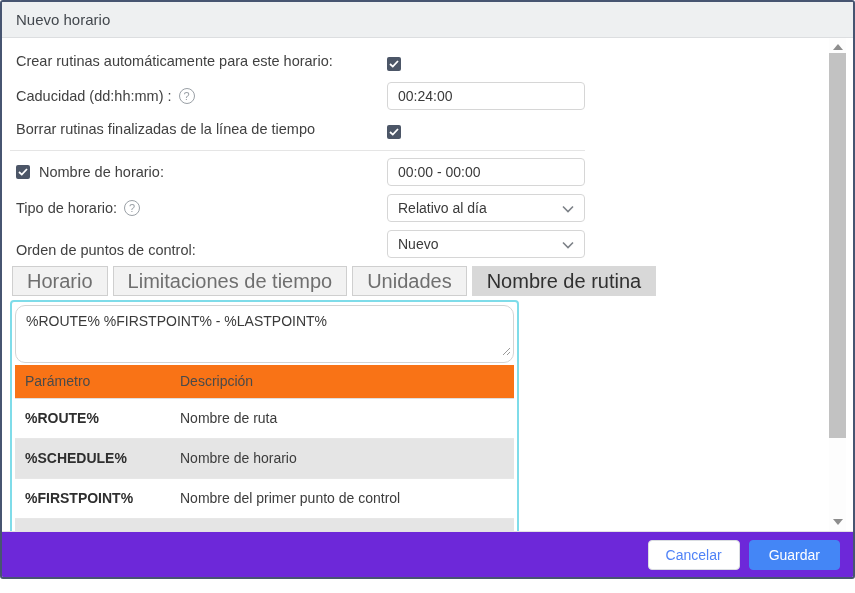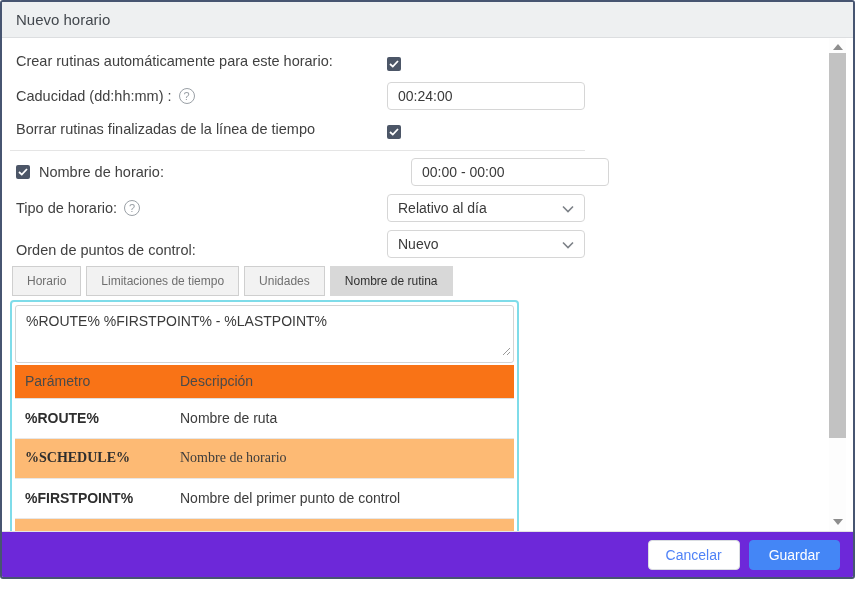--- a/index.html
+++ b/index.html
@@ -79,21 +79,21 @@
 
   .divider { position: absolute; left: 8px; width: 575px; height: 1px; background: #e5e5e5; }
 
   .tabs { position: absolute; left: 10px; top: 228px; height: 30px; display: flex; gap: 5px; }
   .tab {
     height: 30px;
     padding: 8px 14px;
     display: flex; align-items: center;
     background: #f2f2f2;
     border: 1px solid #cfcfcf;
-    font-size: 12px; color: #6f6f6f;
+    font-size: 20px; color: #6f6f6f;
     cursor: pointer;
     white-space: nowrap;
   }
   .tab.active {
     background: #d8d8d8;
     border-color: #d8d8d8;
     color: #303030;
   }
 
   .routine-panel {
@@ -103,21 +103,21 @@
     border-radius: 4px;
     background: #fff;
     padding: 3px 3px 0 3px;
     overflow: hidden;
   }
 
   .textarea-wrap { position: relative; width: 100%; }
   .routine-textarea {
     width: 100%; height: 58px;
     border: 1px solid #d4d4d4;
-    border-radius: 3px;
+    border-radius: 10px;
     padding: 7px 10px;
     font-size: 14px; color: #3a3a3a;
     font-family: "Liberation Sans", sans-serif;
     resize: none; outline: none;
     display: block;
     overflow: hidden;
   }
   .resize-handle { position: absolute; right: 3px; bottom: 3px; }
 
   .params-table { width: 100%; border-collapse: collapse; margin-top: 2px; }
@@ -129,21 +129,21 @@
   }
   .params-table th {
     height: 33px;
     background: #f97316;
     color: #4a4a4a;
     font-weight: normal;
     border-bottom: 1px solid #dfdfdf;
   }
   .params-table td { height: 40px; color: #3c3c3c; }
   .params-table td.param { font-weight: bold; color: #2e2e2e; }
-  .params-table tr.striped td { background: #fdba74; font-family: Liberation Serif, serif; }
+  .params-table tr.striped td { background: #e5e5e5; }
   .params-table th:first-child, .params-table td:first-child { width: 155px; }
 
   .scrollbar {
     position: absolute; top: 0; bottom: 0; right: 7px; width: 17px;
     background: #fdfdfd;
   }
   .scroll-arrow { position: absolute; left: 4px; width: 0; height: 0; }
   .scroll-arrow.up { top: 6px; border-left: 5px solid transparent; border-right: 5px solid transparent; border-bottom: 6px solid #8d8d8d; }
   .scroll-arrow.down { bottom: 6px; border-left: 5px solid transparent; border-right: 5px solid transparent; border-top: 6px solid #8d8d8d; }
   .scroll-thumb { position: absolute; left: 0; top: 15px; width: 17px; height: 385px; background: #c2c2c2; }
@@ -208,21 +208,21 @@
     <div class="divider" style="top:112px;"></div>
 
     <div class="form-row" style="top:120px;">
       <span class="checkbox" style="margin-right:9px;">
         <svg width="10" height="8" viewBox="0 0 10 8">
             <polyline points="1,4 3.8,6.6 9,1" fill="none" stroke="#ffffff" stroke-width="1.8"></polyline>
           </svg>
       </span>
       <span class="label">Nombre de horario:</span>
     </div>
-    <input class="text-input field" style="top: 120px; margin-left: 24px;" type="text" value="00:00 - 00:00">
+    <input class="text-input field" style="top: 120px;" type="text" value="00:00 - 00:00">
 
     <div class="form-row" style="top:156px;">
       <span class="label">Tipo de horario:</span>
       <span class="help-icon">?</span>
     </div>
     <div class="select field" style="top:156px;">
       <span>Relativo al día</span>
       <span>
         <svg width="12" height="8" viewBox="0 0 12 8">
             <path d="M1 1.5 L6 6.5 L11 1.5" fill="none" stroke="#7d8288" stroke-width="1.6"></path>

